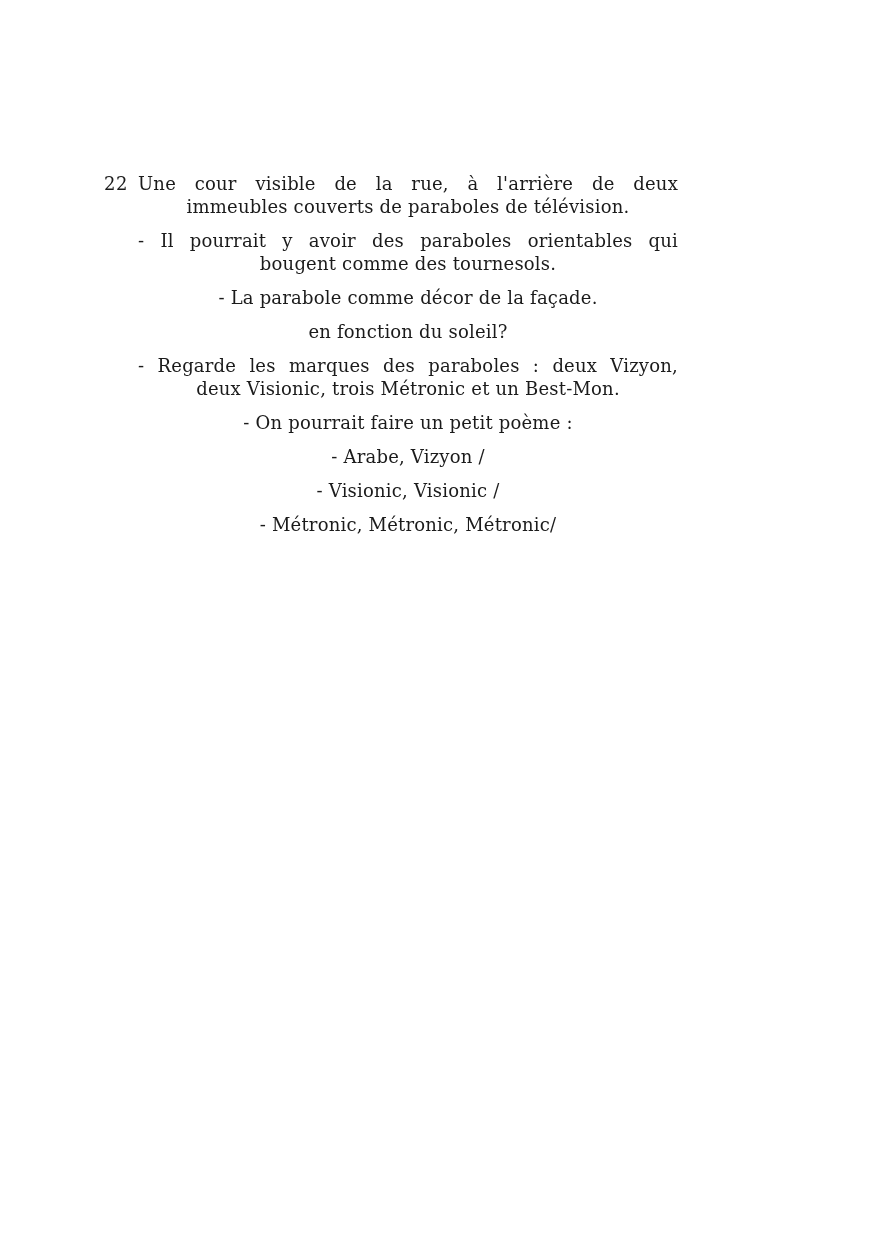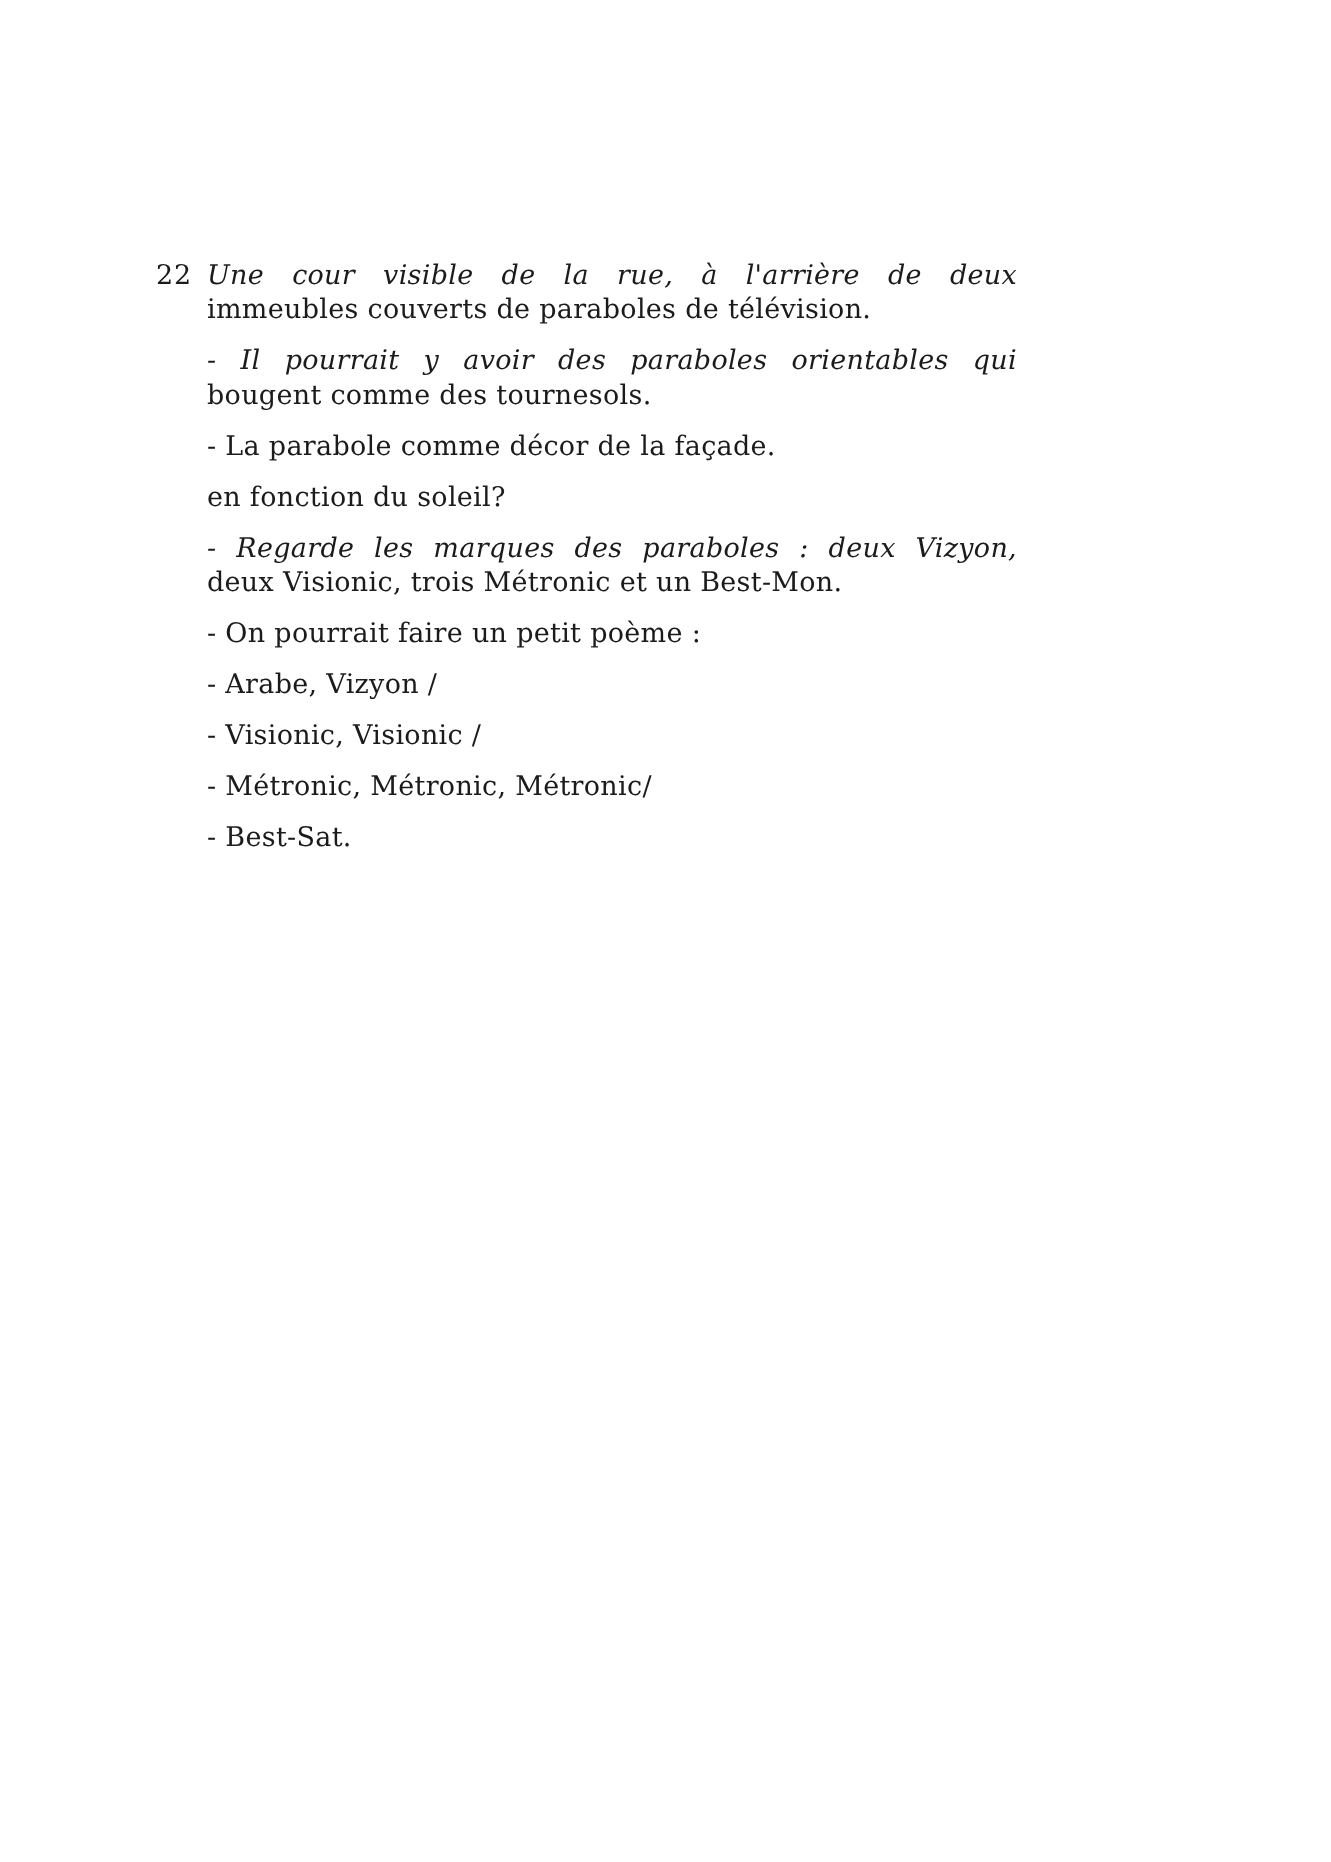--- a/index.html
+++ b/index.html
@@ -23,28 +23,27 @@
     font-size: 18px;
     line-height: 23px;
     color: var(--text-color, #1b1b1b);
     letter-spacing: 0.2px;
   }
   .para {
     margin: 0 0 11px 0;
     position: relative;
   }
   .line {
-    text-align: left;
+    text-align: center;
     white-space: normal;
   }
   
   .jfull {
     text-align: justify;
     text-align-last: justify;
-    font-style: italic;
     -moz-text-align-last: justify;
   }
   .entry-number {
     position: absolute;
     left: -34px;
     top: 0;
     letter-spacing: 0.5px;
   }
 </style>
 </head>
@@ -86,18 +85,15 @@
     </div>
 
     <div class="para">
       <div class="line">- Visionic, Visionic /</div>
     </div>
 
     <div class="para">
       <div class="line">- Métronic, Métronic, Métronic/</div>
     </div>
 
-    <div class="para">
-      <div class="line">- Best-Sat.</div>
-    </div>
 
   </div>
 </div>
 
 </body></html>

